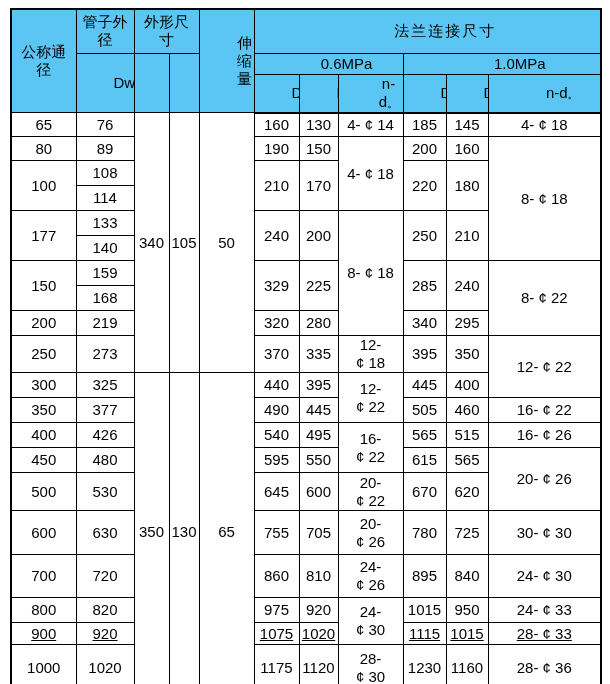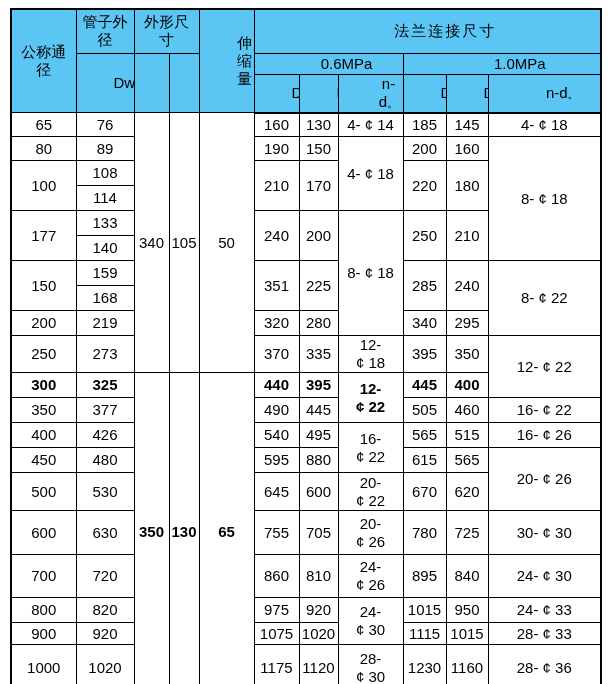--- a/index.html
+++ b/index.html
@@ -141,21 +141,21 @@
         <td rowspan="5">8- ¢ 18</td>
         <td rowspan="2">250</td>
         <td rowspan="2">210</td>
       </tr>
       <tr style="height: 25px;">
         <td>140</td>
       </tr>
       <tr style="height: 25px;">
         <td rowspan="2">150</td>
         <td>159</td>
-        <td rowspan="2">351</td>
+        <td rowspan="2">329</td>
         <td rowspan="2">225</td>
         <td rowspan="2">285</td>
         <td rowspan="2">240</td>
         <td rowspan="3">8- ¢ 22</td>
       </tr>
       <tr style="height: 25px;">
         <td>168</td>
       </tr>
       <tr style="height: 25px;">
         <td>200</td>
@@ -169,21 +169,21 @@
         <td>250</td>
         <td>273</td>
         <td>370</td>
         <td>335</td>
         <td>12-
 ¢ 18</td>
         <td>395</td>
         <td>350</td>
         <td rowspan="2">12- ¢ 22</td>
       </tr>
-      <tr style="height: 25px; font-weight: bold;">
+      <tr style="height: 25px;">
         <td>300</td>
         <td>325</td>
         <td rowspan="10">350</td>
         <td rowspan="10">130</td>
         <td rowspan="10">65</td>
         <td>440</td>
         <td>395</td>
         <td rowspan="2">12-
 ¢ 22</td>
         <td>445</td>
@@ -206,21 +206,21 @@
         <td rowspan="2">16-
 ¢ 22</td>
         <td>565</td>
         <td>515</td>
         <td>16- ¢ 26</td>
       </tr>
       <tr style="height: 25px;">
         <td>450</td>
         <td>480</td>
         <td>595</td>
-        <td>880</td>
+        <td>550</td>
         <td>615</td>
         <td>565</td>
         <td rowspan="2">20- ¢ 26</td>
       </tr>
       <tr style="height: 38px;">
         <td>500</td>
         <td>530</td>
         <td>645</td>
         <td>600</td>
         <td>20-
@@ -254,21 +254,21 @@
         <td>800</td>
         <td>820</td>
         <td>975</td>
         <td>920</td>
         <td rowspan="2">24-
 ¢ 30</td>
         <td>1015</td>
         <td>950</td>
         <td>24- ¢ 33</td>
       </tr>
-      <tr style="height: 22px;">
+      <tr style="height: 22px; text-decoration: underline;">
         <td>900</td>
         <td>920</td>
         <td>1075</td>
         <td>1020</td>
         <td>1115</td>
         <td>1015</td>
         <td>28- ¢ 33</td>
       </tr>
       <tr style="height: 47px;">
         <td>1000</td>

